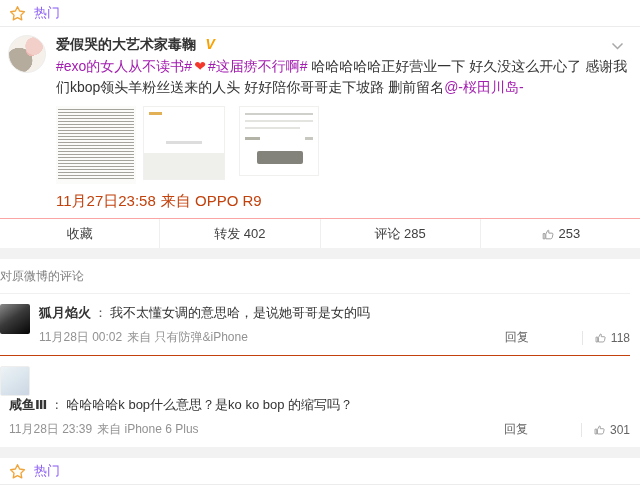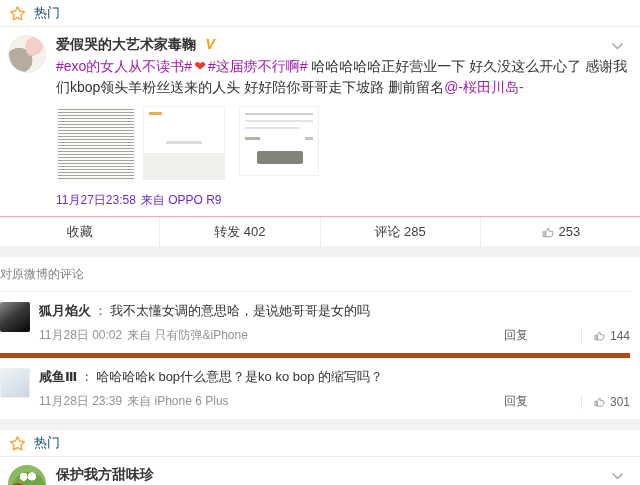--- a/index.html
+++ b/index.html
@@ -2,21 +2,21 @@
 <html><head>
 <meta charset="utf-8">
 <style>
   html,body { margin:0; padding:0; }
   body { font-family:"Liberation Sans","DejaVu Sans",sans-serif; background:#f2f2f2; }
   .page { width:640px; height:485px; background:#f2f2f2; overflow:hidden; position:relative; }
 
   
   .sec-header { background:#fff; height:26px; display:flex; align-items:center; padding-left:9px; border-bottom:1px solid #ececec; }
   .sec-header svg { margin-right:8px; flex:none; }
-  .sec-label { font-size:13px; color:#0c4a6e; }
+  .sec-label { font-size:13px; color:#8b5cf6; }
 
   
   .post { background:#fff; position:relative; }
   .post-row { display:flex; padding:8px 8px 0 8px; }
   .avatar38 { width:38px; height:38px; border-radius:50%; flex:none; cursor:pointer; }
   .av-bunny { background:
       radial-gradient(circle at 70% 28%, #f3cfc9 0 24%, rgba(0,0,0,0) 25%),
       radial-gradient(circle at 62% 42%, #eebbb4 0 16%, rgba(0,0,0,0) 17%),
       radial-gradient(ellipse at 28% 68%, #b5ac9e 0 36%, rgba(0,0,0,0) 37%),
       #f5f1ea;
@@ -49,35 +49,35 @@
   .thumb-page .cline { top:34px; left:22px; width:36px; height:3px; background:#ddd; }
   .thumb-page .bblock { bottom:0; left:0; right:0; height:26px; background:#efefec; }
   .thumb-form { width:80px; height:70px; background:#fff; border:1px solid #f0f0ee; box-sizing:border-box; }
   .thumb-form .l1 { top:6px; left:5px; right:5px; height:2px; background:#cfcfcc; }
   .thumb-form .l2 { top:13px; left:5px; right:5px; height:2px; background:#e3e3e0; }
   .thumb-form .l3 { top:20px; left:5px; right:18px; height:2px; background:#e3e3e0; }
   .thumb-form .r1 { top:30px; left:5px; width:15px; height:3px; background:#b3b3a8; }
   .thumb-form .r2 { top:30px; right:5px; width:8px; height:3px; background:#c8c8c0; }
   .thumb-form .btn { top:44px; left:17px; width:46px; height:13px; background:#83837b; border-radius:2px; }
 
-  .ts { font-size:12px; color:#6d28d9; margin:8px 0 7px 0; }
+  .ts { font-size:15px; color:#c2410c; margin:8px 0 7px 0; }
   .ts span + span { margin-left:5px; }
 
   .action-bar { display:flex; height:29px; border-top:1px solid #fca5a5; }
   .cell { flex:1; display:flex; align-items:center; justify-content:center; font-size:13px; color:#404040; cursor:pointer; }
   .cell + .cell { border-left:1px solid #efefef; }
   .cell svg { margin-right:4px; }
 
   .gap { height:11px; background:#f2f2f2; }
 
   
   .comments { background:#fff; padding-right:10px; }
   .c-header { font-size:12px; color:#808080; padding:9px 0 8px 0; border-bottom:1px solid #f0f0f0; }
   .c-row { display:flex; padding:10px 0 9px 0; }
-  .c-row + .c-row { border-top:5px solid #c2410c; }
+  .c-row + .c-row { border-top:1px solid #c2410c;flex-direction:column; }
   .avatar30 { width:30px; height:30px; border-radius:2px; flex:none; cursor:pointer; }
   .av-c1 { background:linear-gradient(145deg,#8a8a8a 0%, #3a3a3a 45%, #050505 100%); }
   .av-c2 { background:linear-gradient(145deg,#eef3f6 0%, #dde7ee 45%, #ccd6e4 100%); border:1px solid #eee; box-sizing:border-box; }
   .c-body { flex:1; margin-left:9px; min-width:0; }
   .c-text { font-size:13px; color:#333; line-height:17px; }
   .c-user { font-weight:bold; color:#333; cursor:pointer; }
   .c-colon { margin:0 3px; color:#555; }
   .c-meta { display:flex; align-items:center; margin-top:8px; font-size:12px; color:#929292;gap:42px; }
   .c-meta .c-time { flex:1; }
   .c-time span + span { margin-left:5px; }
@@ -169,21 +169,21 @@
         </div>
         <div class="c-meta">
           <span class="c-time">
             <span>11月28日 00:02</span><span>来自 只有防弹&amp;iPhone</span>
           </span>
           <a class="c-reply">回复</a>
           <span class="c-like">
             <svg width="13" height="13" viewBox="0 0 16 16">
               <path d="M2.5 7.5h2v6h-2zM5.5 13.5V8l2.3-4.2c.25-.45.95-.3 1 .2L9 7h3.6c.7 0 1.2.6 1.05 1.3l-.8 3.7c-.18.9-.97 1.5-1.85 1.5H5.5z" fill="none" stroke="#9a9a9a" stroke-width="1.1"></path>
             </svg>
-            <span>144</span>
+            <span>118</span>
           </span>
         </div>
       </div>
     </div>
 
     <div class="c-row">
       <div class="avatar30 av-c2"></div>
       <div class="c-body">
         <div class="c-text">
           <span class="c-user">咸鱼Ⅲ</span><span class="c-colon">：</span><span>哈哈哈哈k bop什么意思？是ko ko bop 的缩写吗？</span>

